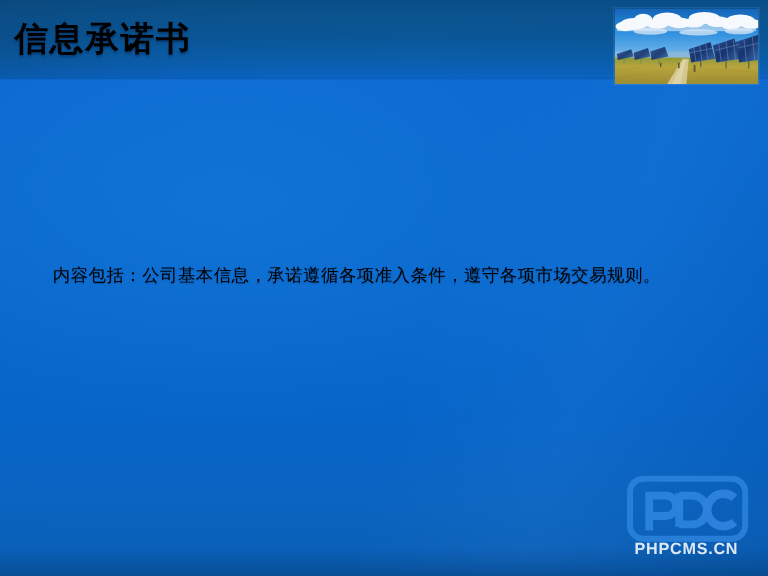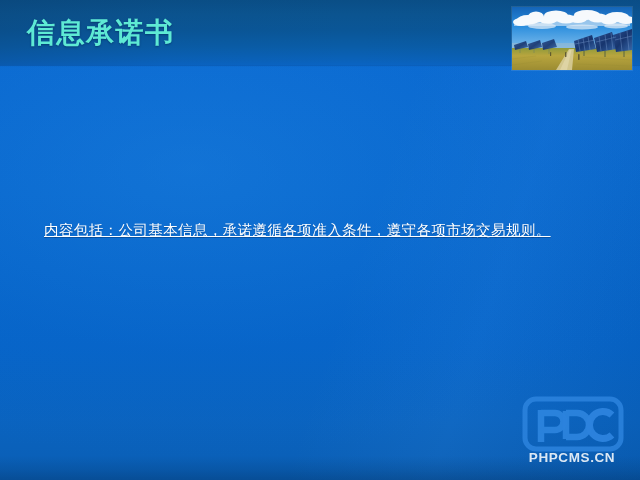--- a/index.html
+++ b/index.html
@@ -94,25 +94,25 @@
     position: absolute;
     left: 0; top: 65px;
     width: 640px;
     height: 2px;
     background: linear-gradient(to bottom, rgba(10,90,180,0.55), rgba(10,100,200,0));
     pointer-events: none;
   }
 
   .title-text {
     position: absolute;
-    left: 27px;
+    left: 12px;
     top: 14px;
     font-size: 28px;
     font-weight: bold;
-    color: #5eead4;
+    color: #000000;
     letter-spacing: 1.5px;
     line-height: 38px;
     text-shadow: 0 1px 2px rgba(0,30,70,0.45);
     white-space: nowrap;
     font-family: "DejaVu Sans", "Liberation Sans", sans-serif;
   }
 
   
   .header-photo {
     position: absolute;
@@ -127,25 +127,24 @@
 
   
   .body-text {
     position: absolute;
     left: 44px;
     top: 219px;
     width: 560px;
     font-family: "DejaVu Serif", "Liberation Serif", serif;
     font-size: 14.5px;
     line-height: 22px;
-    color: #ffffff;
+    color: #000000;
     letter-spacing: 0.4px;
     white-space: nowrap;
     text-shadow: 0 1px 1px rgba(0,40,90,0.35);
-    text-decoration: underline;
   }
 
   
   .watermark {
     position: absolute;
     left: 511px;
     top: 396px;
     width: 122px;
     height: 72px;
     opacity: 0.93;

